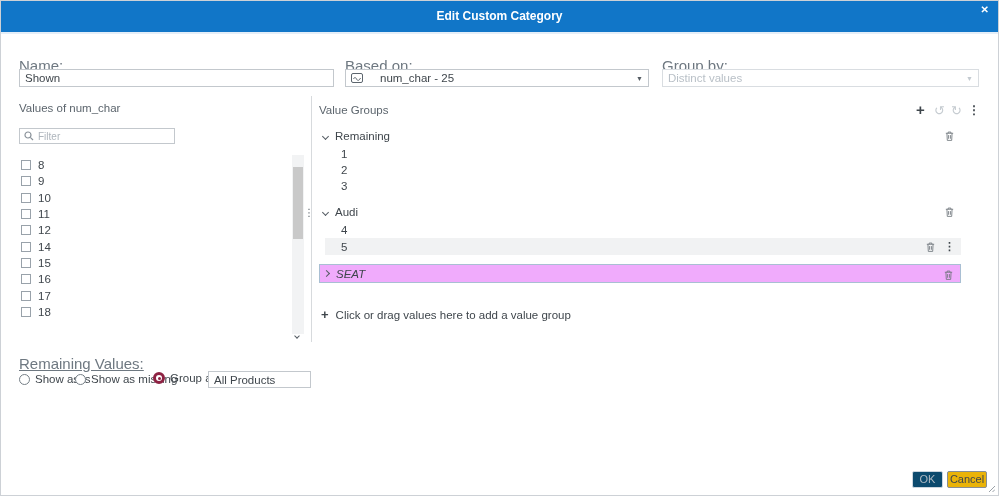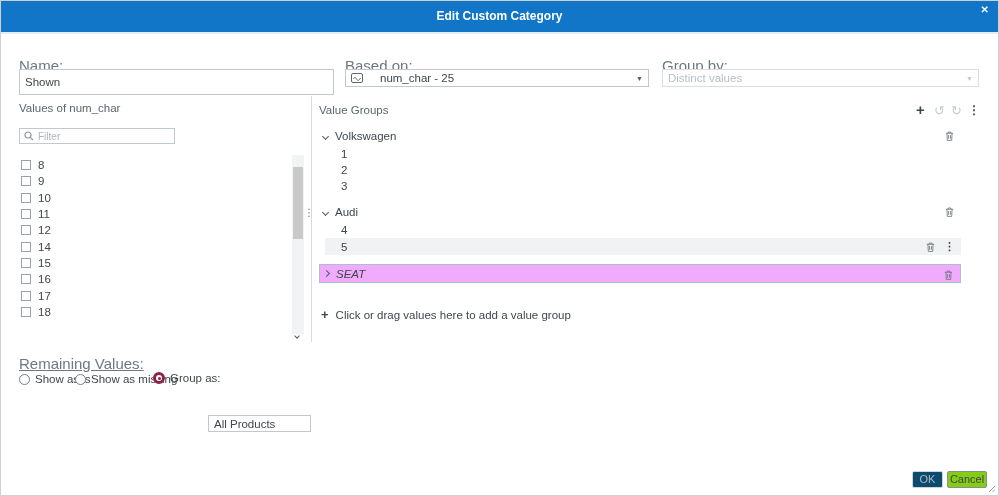--- a/index.html
+++ b/index.html
@@ -7,21 +7,21 @@
   body { font-family:"Liberation Sans", sans-serif; background:#fff; }
   .dialog { position:relative; width:999px; height:496px; background:#fff; border:1px solid #cdd1d6; overflow:hidden; }
 
   
   .titlebar { position:absolute; left:0; top:0; width:100%; height:33px; background:#1176c8; border-bottom:2px solid #e4eef8; }
   .titlebar .title { position:absolute; left:0; right:0; top:0; height:31px; line-height:31px; text-align:center; color:#fff; font-size:12px; font-weight:bold; }
   .close-btn { position:absolute; right:9px; top:2px; color:#fff; font-size:10px; font-weight:bold; cursor:pointer; line-height:14px; }
 
   
   .flabel { position:absolute; font-size:15px; color:#6e7881;text-decoration:underline; }
-  .tinput { position:absolute; height:26px; border:1px solid #c3c8cd; background:#fff; font-size:11.5px; color:#3f464c; padding:0 5px; font-family:"Liberation Sans",sans-serif; }
+  .tinput { position:absolute; height:18px; border:1px solid #c3c8cd; background:#fff; font-size:11.5px; color:#3f464c; padding:0 5px; font-family:"Liberation Sans",sans-serif; }
   .select { position:absolute; height:18px; border:1px solid #c3c8cd; background:#fff; font-size:11.5px; color:#3f464c; display:flex; align-items:center; padding:0 5px; cursor:pointer; }
   .select .arrow { position:absolute; right:5px; top:5px; font-size:7px; color:#555c63; }
   .select.disabled { border-color:#d9dde1; color:#b9c0c7; cursor:default; }
   .select.disabled .arrow { color:#c3cad0; }
 
   
   .panel-title { position:absolute; font-size:11.5px; color:#5c656d; }
   .filter-box { position:absolute; left:18px; top:127px; width:156px; height:16px; border:1px solid #c3c8cd; display:flex; align-items:center; padding:0 4px; background:#fff; }
   .filter-box input { border:none; outline:none; font-size:10px; color:#3f464c; width:120px; margin-left:4px; font-family:"Liberation Sans",sans-serif; }
   .filter-box input::placeholder { color:#aeb5bc; }
@@ -65,21 +65,21 @@
   
   .radio { width:11px; height:11px; border:1px solid #767f87; border-radius:50%; background:#fff; display:inline-block; }
   .radio.sel { width:12px; height:12px; border:3.5px solid #8e2243; position:relative; }
   .radio.sel::after { content:""; position:absolute; left:50%; top:50%; width:3px; height:3px; margin:-1.5px 0 0 -1.5px; background:#8e2243; border-radius:50%; }
   .rlabel { font-size:11.5px; color:#3f464c; }
   .radio-item { position:absolute; display:flex; align-items:center; gap:5px; cursor:pointer; }
 
   
   .btn { position:absolute; height:17px; font-size:11px; text-align:center; border-radius:2px; font-family:"Liberation Sans",sans-serif; }
   .btn.ok { left:911px; top:470px; width:31px; background:#0c4a6e; color:#aeb9c3; border:1px solid #ccd6df; line-height:15px; }
-  .btn.cancel { left:946px; top:470px; width:40px; background:#84cc16; color:#3f464c; border:1px solid #878e95; line-height:15px; cursor:pointer; }
+  .btn.cancel { left:946px; top:470px; width:40px; background:#eab308; color:#3f464c; border:1px solid #878e95; line-height:15px; cursor:pointer; }
   .grip { position:absolute; right:3px; bottom:3px; }
 </style>
 </head>
 <body>
 
 <div class="dialog">
 
   <div class="titlebar">
     <span class="title">Edit Custom Category</span>
     <span class="close-btn">✕</span>
@@ -172,21 +172,21 @@
   <span class="icon-btn undo-ic" style="left:933px; top:102px;">↺</span>
   <span class="icon-btn redo-ic" style="left:950px; top:102px;">↻</span>
   <span class="icon-btn dots-ic" style="left:967px; top:102px;">⋮</span>
 
   <div class="tree">
 
     <div class="trow">
       <span class="chevbox">
           <span class="chev down"></span>
         </span>
-      <span class="tlabel">Volkswagen</span>
+      <span class="tlabel">Remaining</span>
       <span class="row-actions">
           <span class="trash">
             <svg width="11" height="12" viewBox="0 0 12 13">
               <path d="M2 3.5h8M4.5 3.5V2.2h3v1.3M3.2 3.5l.4 7.8h4.8l.4-7.8" fill="none" stroke="#6b7278" stroke-width="0.9"></path>
               <path d="M5 5.5v4M7 5.5v4" stroke="#6b7278" stroke-width="0.9"></path>
             </svg>
           </span>
         </span>
     </div>
     <div class="trow child" style="height:16px; margin-top:2px;">
@@ -259,21 +259,21 @@
     <span class="rlabel">Show as is</span>
   </div>
   <div class="radio-item" style="left:74px; top:372px;">
     <span class="radio"></span>
     <span class="rlabel">Show as missing</span>
   </div>
   <div class="radio-item" style="left:152px; top:371px;">
     <span class="radio sel"></span>
     <span class="rlabel">Group as:</span>
   </div>
-  <input class="tinput" style="left: 207px; top: 370px; width: 103px; height: 17px; margin-top: 44px;" value="All Products">
+  <input class="tinput" style="left: 207px; top: 370px; width: 103px; height: 17px;" value="All Products">
 
   <button class="btn ok" disabled="">OK</button>
   <button class="btn cancel">Cancel</button>
   <svg class="grip" width="8" height="8" viewBox="0 0 8 8">
     <line x1="8" y1="2" x2="2" y2="8" stroke="#9aa1a8" stroke-width="1"></line>
     <line x1="8" y1="5.5" x2="5.5" y2="8" stroke="#9aa1a8" stroke-width="1"></line>
   </svg>
 
 </div>
 

